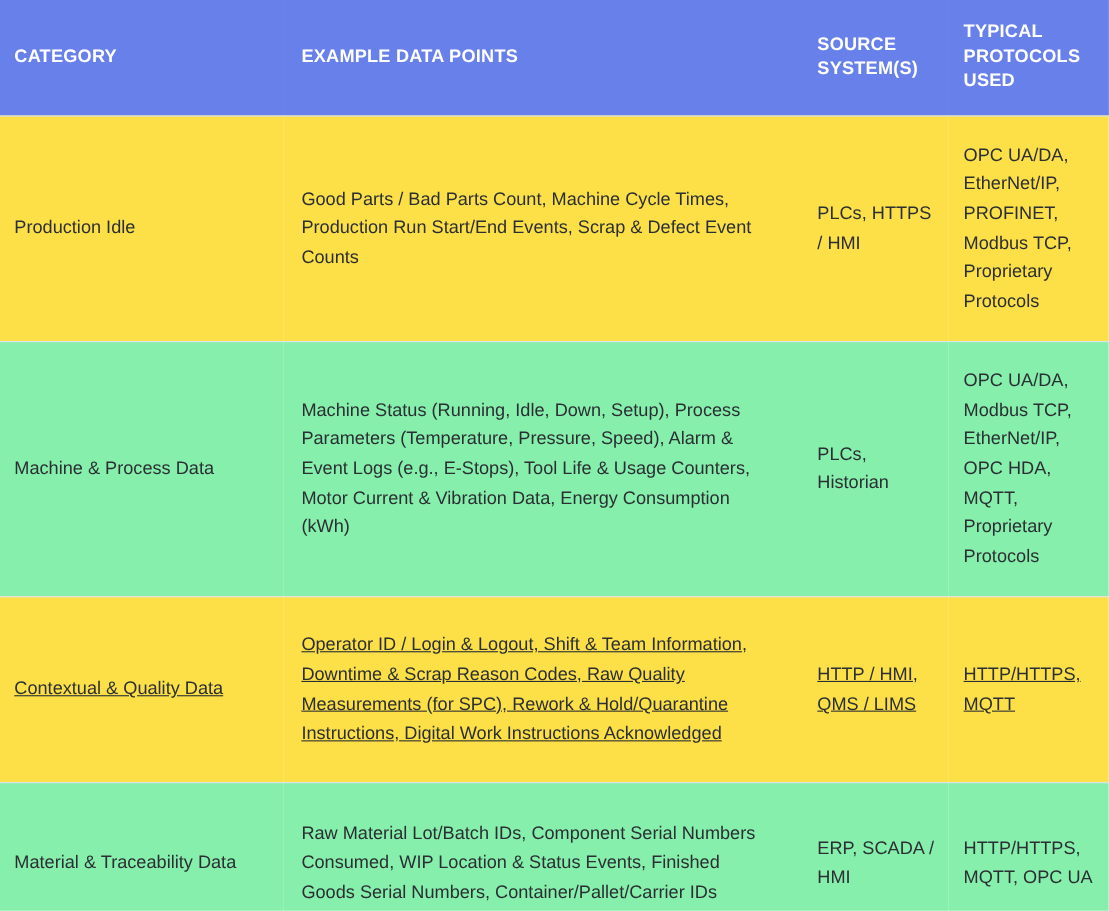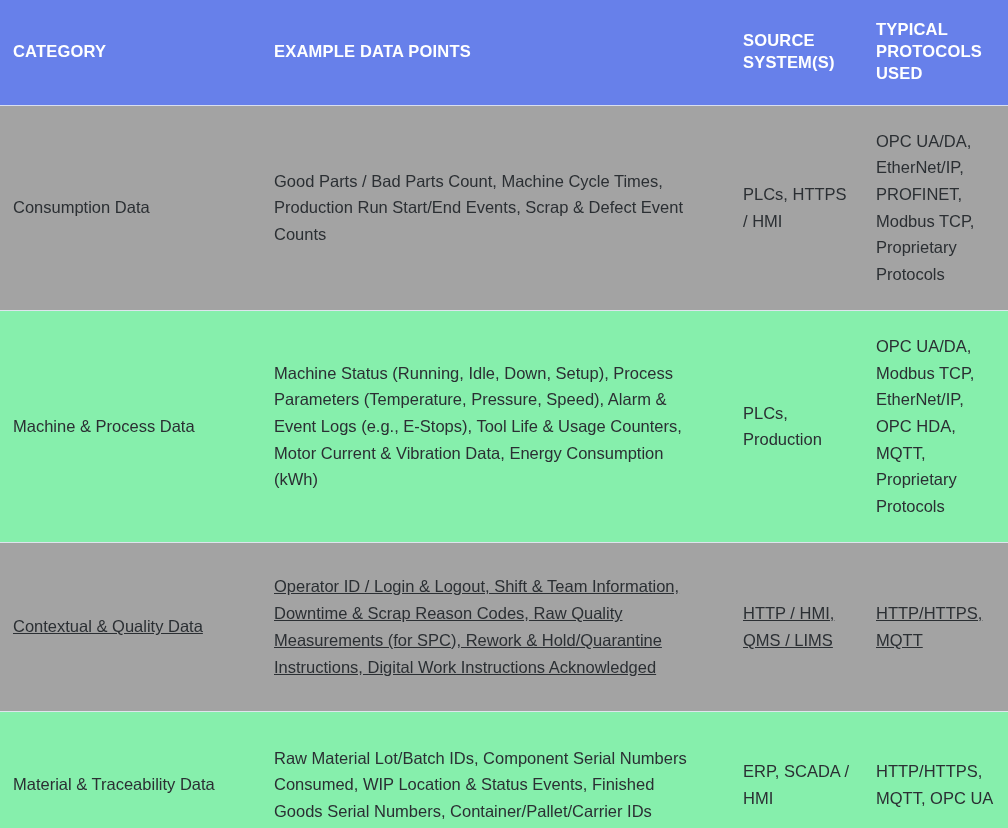--- a/index.html
+++ b/index.html
@@ -64,21 +64,21 @@
 
   
   tbody td {
     vertical-align: middle;
     font-size: 16.5px;
     line-height: 1.62;
     color: #2b2f33;
     padding: 22px 12px 22px 13px;
     box-sizing: border-box;
     border-top: 1px solid #dfe4ee;
-    background: #a3a3a3;
+    background: #fde047;
   }
   tbody tr.row-alt td {
     background: #86efac;
   }
   tbody tr:first-child td {
     border-top: 1px solid #d9dff0;
   }
 
   td.td-category {
     padding-left: 13px;
@@ -119,29 +119,29 @@
       <tr class="header-row">
         <th class="th-category">CATEGORY</th>
         <th class="th-examples">EXAMPLE DATA POINTS</th>
         <th class="th-source">SOURCE SYSTEM(S)</th>
         <th class="th-protocols">TYPICAL PROTOCOLS USED</th>
       </tr>
     </thead>
 
     <tbody>
       <tr class="r1">
-        <td class="td-category">Consumption Data</td>
+        <td class="td-category">Production Idle</td>
         <td class="td-examples">Good Parts / Bad Parts Count, Machine Cycle Times, Production Run Start/End Events, Scrap &amp; Defect Event Counts</td>
         <td class="td-source">PLCs, HTTPS / HMI</td>
         <td class="td-protocols">OPC UA/DA, EtherNet/IP, PROFINET, Modbus TCP, Proprietary Protocols</td>
       </tr>
       <tr class="r2 row-alt">
         <td class="td-category">Machine &amp; Process Data</td>
         <td class="td-examples">Machine Status (Running, Idle, Down, Setup), Process Parameters (Temperature, Pressure, Speed), Alarm &amp; Event Logs (e.g., E-Stops), Tool Life &amp; Usage Counters, Motor Current &amp; Vibration Data, Energy Consumption (kWh)</td>
-        <td class="td-source">PLCs, Production</td>
+        <td class="td-source">PLCs, Historian</td>
         <td class="td-protocols">OPC UA/DA, Modbus TCP, EtherNet/IP, OPC HDA, MQTT, Proprietary Protocols</td>
       </tr>
       <tr class="r3">
         <td class="td-category">Contextual &amp; Quality Data</td>
         <td class="td-examples">Operator ID / Login &amp; Logout, Shift &amp; Team Information, Downtime &amp; Scrap Reason Codes, Raw Quality Measurements (for SPC), Rework &amp; Hold/Quarantine Instructions, Digital Work Instructions Acknowledged</td>
         <td class="td-source">HTTP / HMI, QMS / LIMS</td>
         <td class="td-protocols">HTTP/HTTPS, MQTT</td>
       </tr>
       <tr class="r4 row-alt">
         <td class="td-category">Material &amp; Traceability Data</td>

